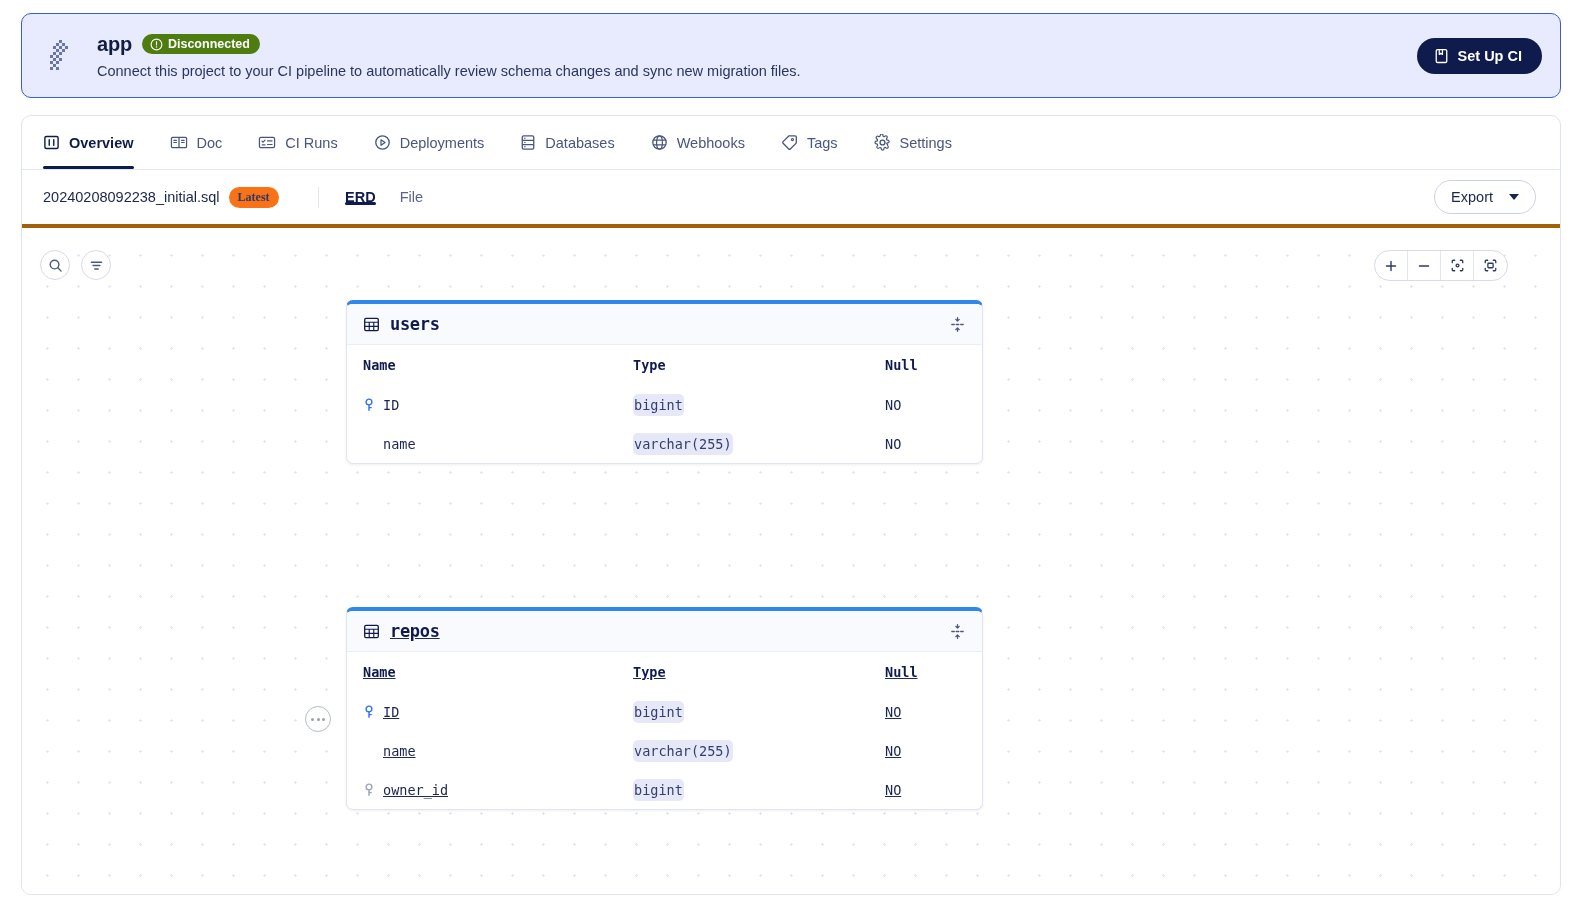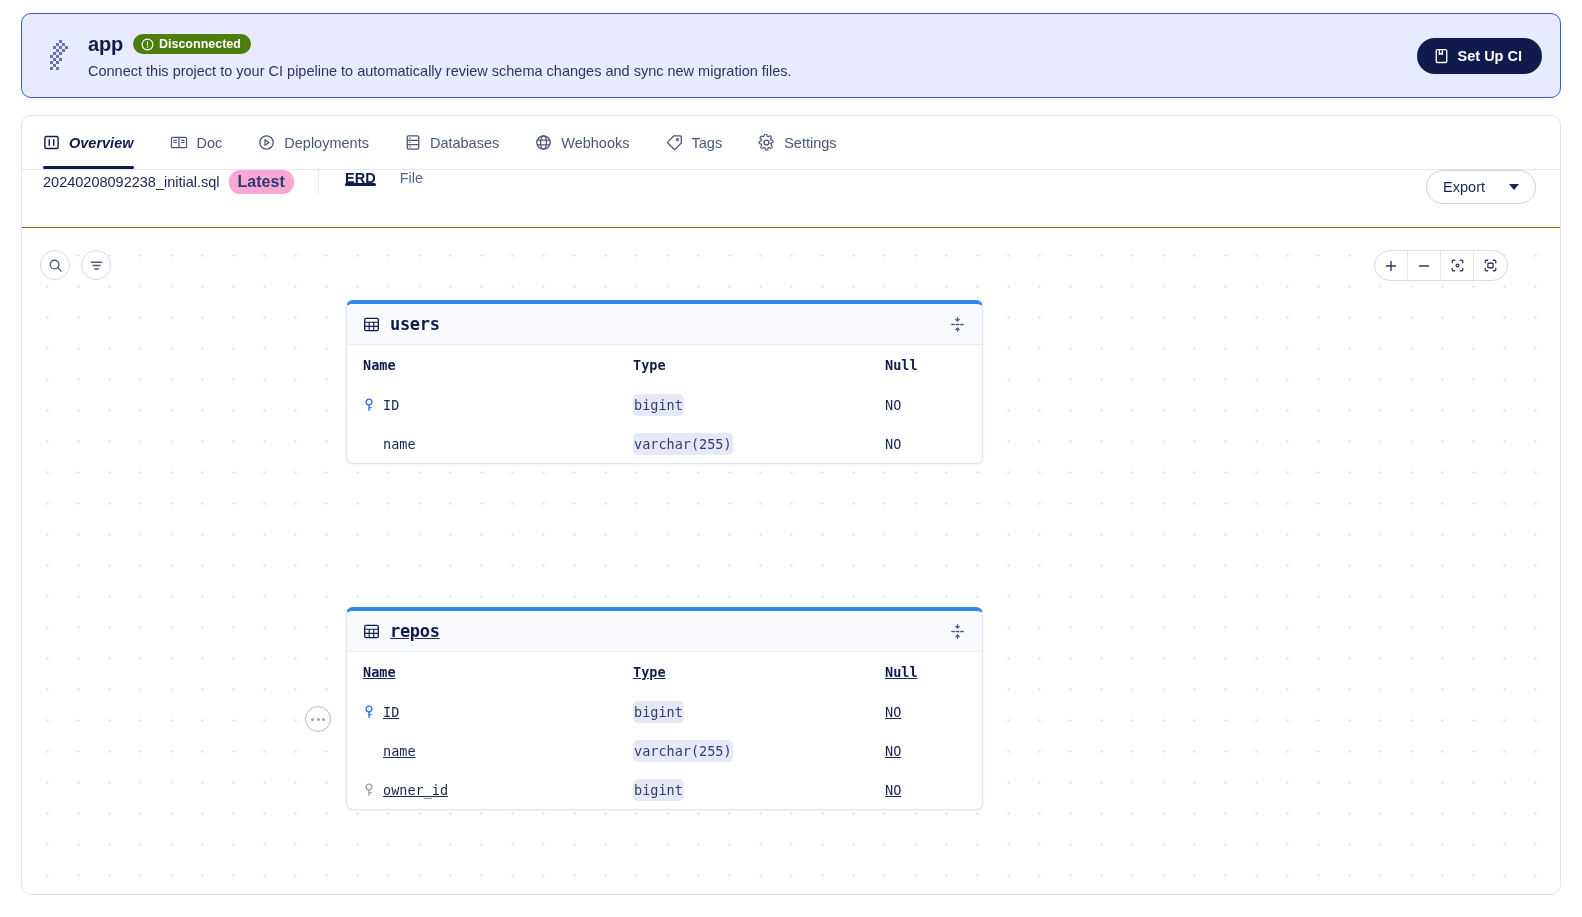--- a/index.html
+++ b/index.html
@@ -18,21 +18,21 @@
     background: #e8eafd;
     border: 1.5px solid #3b5bdb;
     border-radius: 10px;
     display: flex; align-items: center;
   }
   .banner-logo {
     width: 44px; height: 44px; margin-left: 16px;
     display: flex; align-items: center; justify-content: center;
     flex: none;
   }
-  .banner-text { margin-left: 6px; flex: 1; }
+  .banner-text { margin-left: 15px; flex: 1; }
   .banner-titlerow { display: flex; align-items: center; gap: 10px; }
   .banner-title {
     font-size: 20px; font-weight: bold; color: #121c44;
     letter-spacing: -0.2px;
   }
   .badge-disconnected {
     display: inline-flex; align-items: center; gap: 5px;
     background: #4d7c0f; color: #ffffff;
     border-radius: 20px; padding: 3px 10px 3px 8px;
     font-size: 12.5px; font-weight: bold;
@@ -66,57 +66,57 @@
     height: 54px; display: flex; align-items: stretch;
     padding-left: 21px; border-bottom: 1px solid #e4e7f2;
   }
   .nav-item {
     display: flex; align-items: center; gap: 9px;
     padding: 0 18px; position: relative;
     font-size: 14.5px; color: #4a5580; cursor: pointer;
     white-space: nowrap;
   }
   .nav-item:first-child { padding-left: 0; }
-  .nav-item.active { color: #101b4d; font-weight: bold; font-style: italic; }
+  .nav-item.active { color: #101b4d; font-weight: bold; }
   .nav-item.active::after {
     content: ""; position: absolute; left: 0; right: 18px; bottom: 0;
     height: 3px; background: #101b4d; border-radius: 2px;
   }
   .nav-item .ico { display: flex; flex: none; }
 
   
   .subhead {
-    height: 58px; display: flex; align-items: flex-start;
-    border-bottom: 1px solid #a16207;
+    height: 58px; display: flex; align-items: center;
+    border-bottom: 4px solid #a16207;
   }
   .file-block {
     width: 297px; flex: none;
     display: flex; align-items: center; gap: 9px;
     padding-left: 21px;
     border-right: 1px solid #e4e7f2;
   }
   .file-name { font-size: 14.5px; color: #1b2550; }
   .badge-latest {
-    background: #f9a8d4; color: #2b3872;
+    background: #f97316; color: #2b3872;
     border-radius: 11px; padding: 3px 9px;
-    font-size: 16px; font-weight: bold;
+    font-size: 12px; font-weight: bold; font-family: Liberation Serif, serif;
   }
   .view-tabs { display: flex; align-items: stretch; padding-left: 14px; flex: 1; }
   .view-tab {
     display: flex; align-items: center; padding: 0 12px;
     position: relative; font-size: 14.5px; color: #5a6490; cursor: pointer;
   }
   .view-tab.active { color: #101b4d; font-weight: bold; }
   .view-tab.active::after {
     content: ""; position: absolute; left: 12px; right: 12px; bottom: 0;
     height: 3px; background: #101b4d; border-radius: 2px;
   }
   .export-wrap { display: flex; align-items: center; padding-right: 24px; }
   .btn-export {
-    display: inline-flex; align-items: center; gap: 24px;
+    display: inline-flex; align-items: center; gap: 16px;
     background: #ffffff; color: #1b2550;
     border: 1px solid #ccd2e6; border-radius: 18px;
     padding: 8px 16px; font-size: 14.5px;
     font-family: "Liberation Sans", sans-serif; cursor: pointer;
   }
   .caret {
     width: 0; height: 0; border-left: 5px solid transparent;
     border-right: 5px solid transparent; border-top: 6px solid #1b2550;
   }
 
@@ -279,20 +279,30 @@
       <span class="ico">
         <svg width="18" height="17" viewBox="0 0 20 18" fill="none">
           <rect x="1.6" y="3.2" width="16.8" height="11.6" rx="1.4" stroke="#4a5580" stroke-width="1.4"></rect>
           <path d="M10 3.6v10.8" stroke="#4a5580" stroke-width="1.4"></path>
           <path d="M4.2 6.6h3M4.2 9h3M12.8 6.6h3M12.8 9h3" stroke="#4a5580" stroke-width="1.2" stroke-linecap="round"></path>
         </svg>
       </span>
       <span>Doc</span>
     </div>
 
+    <div class="nav-item">
+      <span class="ico">
+        <svg width="18" height="17" viewBox="0 0 20 18" fill="none">
+          <rect x="1.6" y="3.2" width="16.8" height="11.6" rx="1.6" stroke="#4a5580" stroke-width="1.4"></rect>
+          <path d="M4.4 7.4l1.3 1.3 2.1-2.3" stroke="#4a5580" stroke-width="1.3" stroke-linecap="round" stroke-linejoin="round"></path>
+          <path d="M4.6 11.6h3.2M10.6 7.2h5M10.6 11.2h5" stroke="#4a5580" stroke-width="1.3" stroke-linecap="round"></path>
+        </svg>
+      </span>
+      <span>CI Runs</span>
+    </div>
 
     <div class="nav-item">
       <span class="ico">
         <svg width="17" height="17" viewBox="0 0 18 18" fill="none">
           <circle cx="9" cy="9" r="7.1" stroke="#4a5580" stroke-width="1.4"></circle>
           <path d="M7.4 6.1l4.3 2.9-4.3 2.9V6.1z" stroke="#4a5580" stroke-width="1.3" stroke-linejoin="round"></path>
         </svg>
       </span>
       <span>Deployments</span>
     </div>

